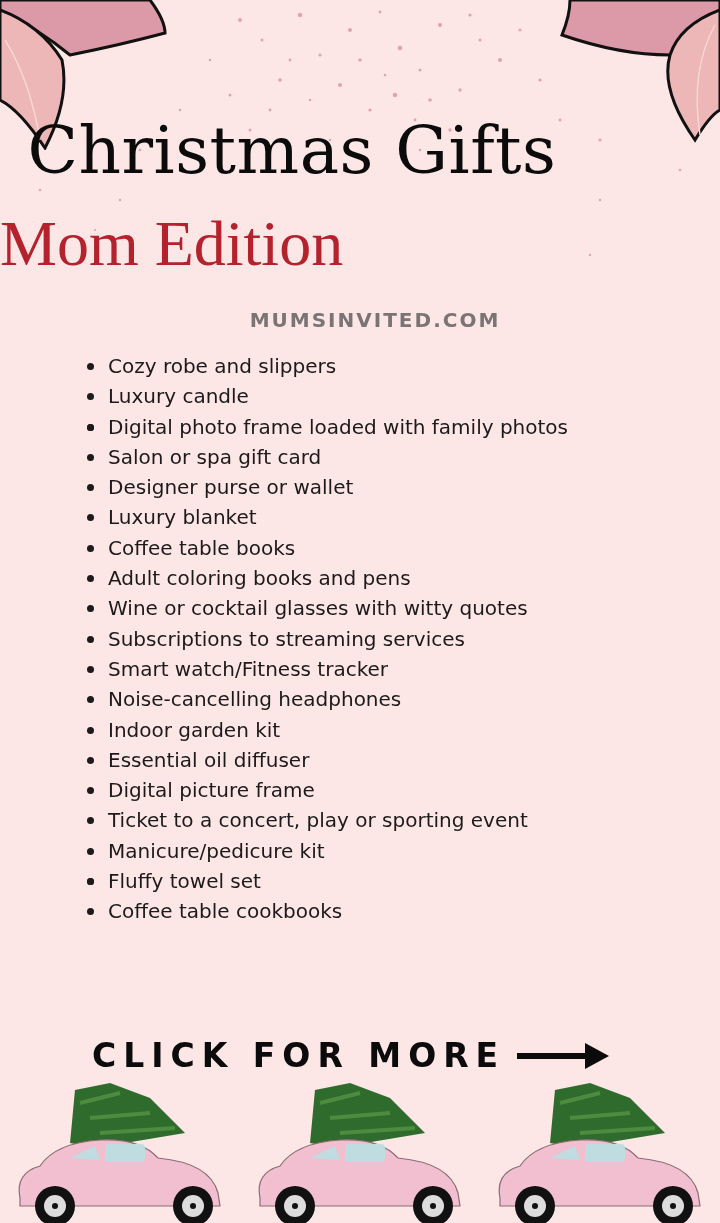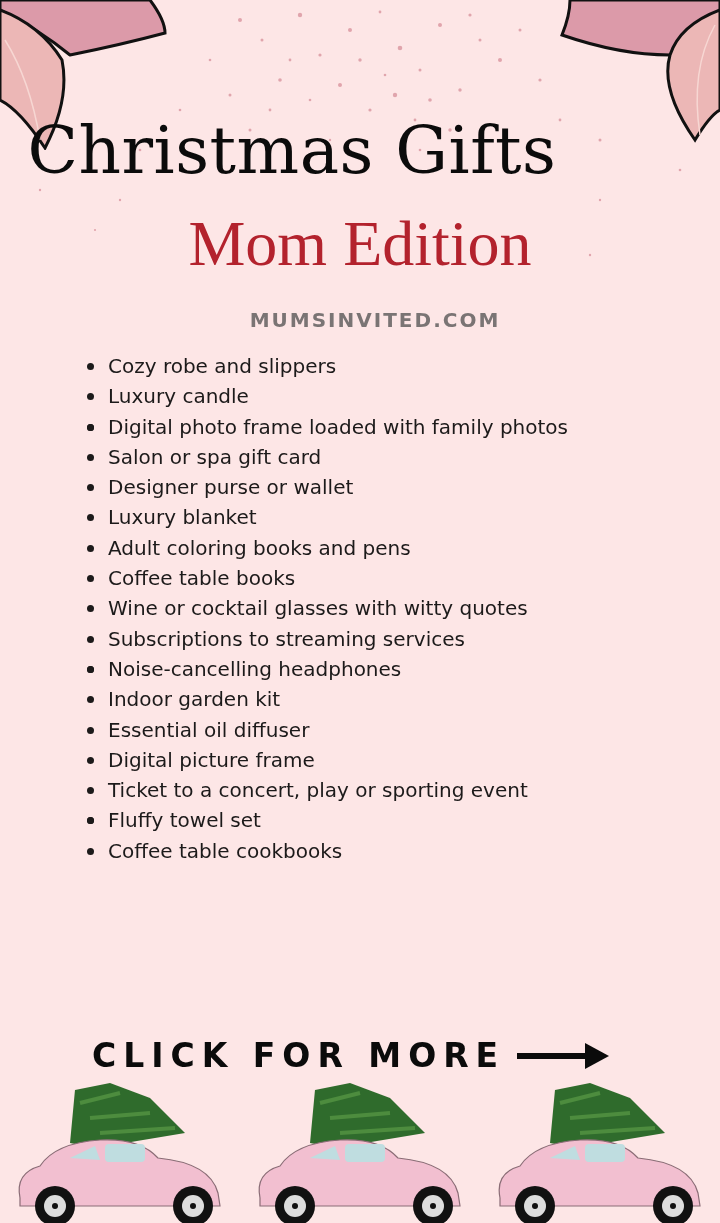--- a/index.html
+++ b/index.html
@@ -16,21 +16,21 @@
 
   .title {
     position: absolute; left: 0; width: 584px; top: 118px;
     text-align: center;
     font-family: "DejaVu Serif", serif;
     font-size: 66px; color: #0b0b0b; letter-spacing: 0.5px;
     line-height: 1;
   }
   .subtitle {
     position: absolute; left: 0; width: 720px; top: 212px;
-    text-align: center;
+    text-align: left;
     font-family: "Liberation Serif", serif;
     font-size: 64px; color: #b3222d; line-height: 1;
   }
   .site {
     position: absolute; left: 0; width: 720px; top: 308px;
     text-align: center;
     font-family: "DejaVu Sans", sans-serif;
     font-weight: bold; font-size: 20px; letter-spacing: 2px;
     color: #7a7474;
     padding-left: 15px;
@@ -127,30 +127,31 @@
 <div class="site">MUMSINVITED.COM</div>
 
 <ul class="list">
   <li><span class="bullet"></span><span>Cozy robe and slippers</span></li>
   <li><span class="bullet"></span><span>Luxury candle</span></li>
   <li style="width:340px"><span class="bullet"></span></li>
   <li><span class="bullet"></span><span>Digital photo frame loaded with family photos</span></li>
   <li><span class="bullet"></span><span>Salon or spa gift card</span></li>
   <li><span class="bullet"></span><span>Designer purse or wallet</span></li>
   <li><span class="bullet"></span><span>Luxury blanket</span></li>
+  <li><span class="bullet"></span><span>Coffee table books</span></li>
   <li><span class="bullet"></span><span>Adult coloring books and pens</span></li>
-  <li><span class="bullet"></span><span>Coffee table books</span></li>
   <li><span class="bullet"></span><span>Wine or cocktail glasses with witty quotes</span></li>
   <li><span class="bullet"></span><span>Subscriptions to streaming services</span></li>
-  <li><span class="bullet"></span></li>
+  <li><span class="bullet"></span><span>Smart watch/Fitness tracker</span></li>
   <li><span class="bullet"></span><span>Noise-cancelling headphones</span></li>
   <li><span class="bullet"></span><span>Indoor garden kit</span></li>
   <li><span class="bullet"></span><span>Essential oil diffuser</span></li>
   <li><span class="bullet"></span><span>Digital picture frame</span></li>
   <li><span class="bullet"></span><span>Ticket to a concert, play or sporting event</span></li>
+  <li><span class="bullet"></span><span>Manicure/pedicure kit</span></li>
   <li><span class="bullet"></span></li>
   <li><span class="bullet"></span><span>Fluffy towel set</span></li>
   <li><span class="bullet"></span><span>Coffee table cookbooks</span></li>
 </ul>
 
 <div class="cta">
   <span class="cta-label">CLICK FOR MORE</span>
   <svg class="cta-arrow" width="96" height="30" viewBox="0 0 96 30">
     <rect x="2" y="12" width="72" height="6" fill="#0b0b0b"></rect>
     <path d="M70,2 L94,15 L70,28 Z" fill="#0b0b0b"></path>

